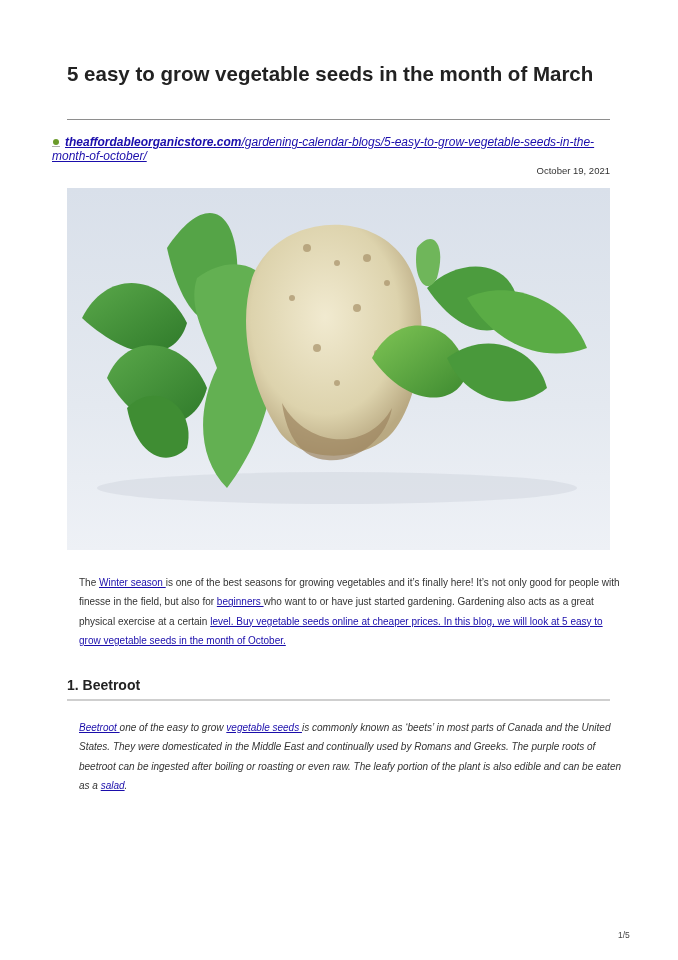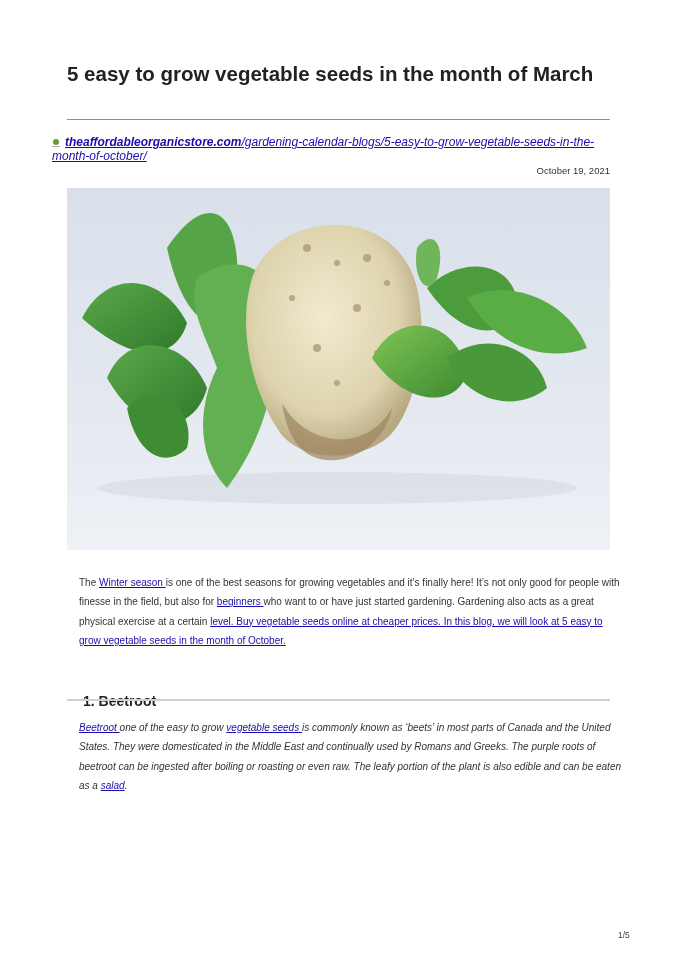--- a/index.html
+++ b/index.html
@@ -16,21 +16,21 @@
   .favicon::before { content: ""; position: absolute; left: 1px; top: 0; width: 6px; height: 6px; border-radius: 50%; background: #6a9a2a; }
   .favicon::after { content: ""; position: absolute; left: 0; top: 7px; width: 8px; height: 1px; background: #b0b0b0; }
   .date { position: absolute; top: 165px; right: 0; font-size: 9.5px; color: #333; }
   .hero { position: absolute; top: 188px; left: 0; width: 543px; height: 362px;
           background: linear-gradient(180deg, #d9e0ea 0%, #e4e9f0 60%, #eef1f6 100%); overflow: hidden; }
   .hero svg { display: block; }
   .para { position: absolute; left: 0; width: 545px; font-size: 10px; line-height: 19.4px; color: #333; margin: 12px; }
   .p1 { top: 561px; }
   .p2 { top: 706px; font-style: italic; }
   .para a { color: #1a0dab; text-decoration: underline; }
-  h2.sec { position: absolute; top: 677px; left: 0; margin: 16px; font-size: 14px; font-weight: bold; color: #222; }
+  h2.sec { position: absolute; top: 677px; left: 0; margin: 0; font-size: 14px; font-weight: bold; color: #222; }
   .rule-sec { position: absolute; top: 699px; left: 0; width: 543px; height: 2px; background: #cfcfcf; }
   .pagenum { position: absolute; top: 930px; left: 618px; font-size: 8.5px; color: #444; }
 </style>
 </head>
 <body>
 
 <div class="page">
 
   <h1 class="title">5 easy to grow vegetable seeds in the month of March</h1>
 

